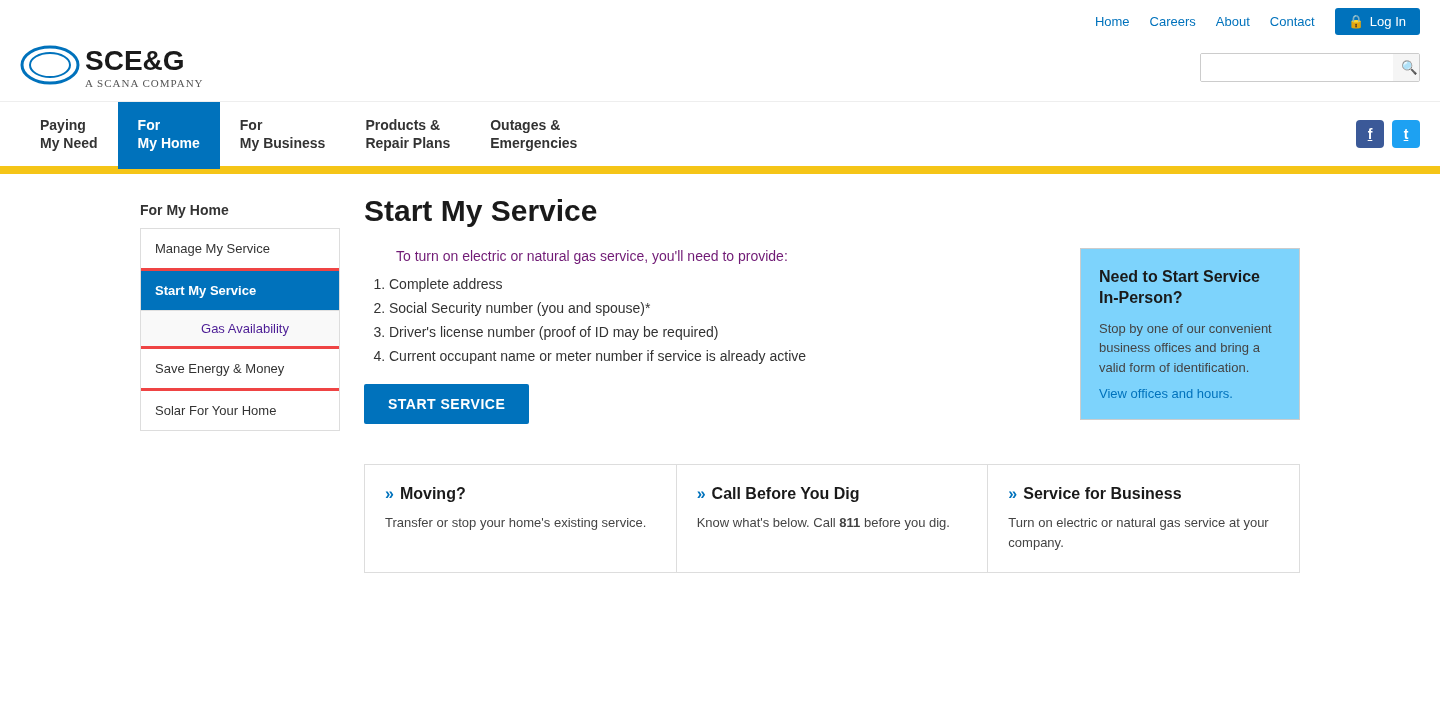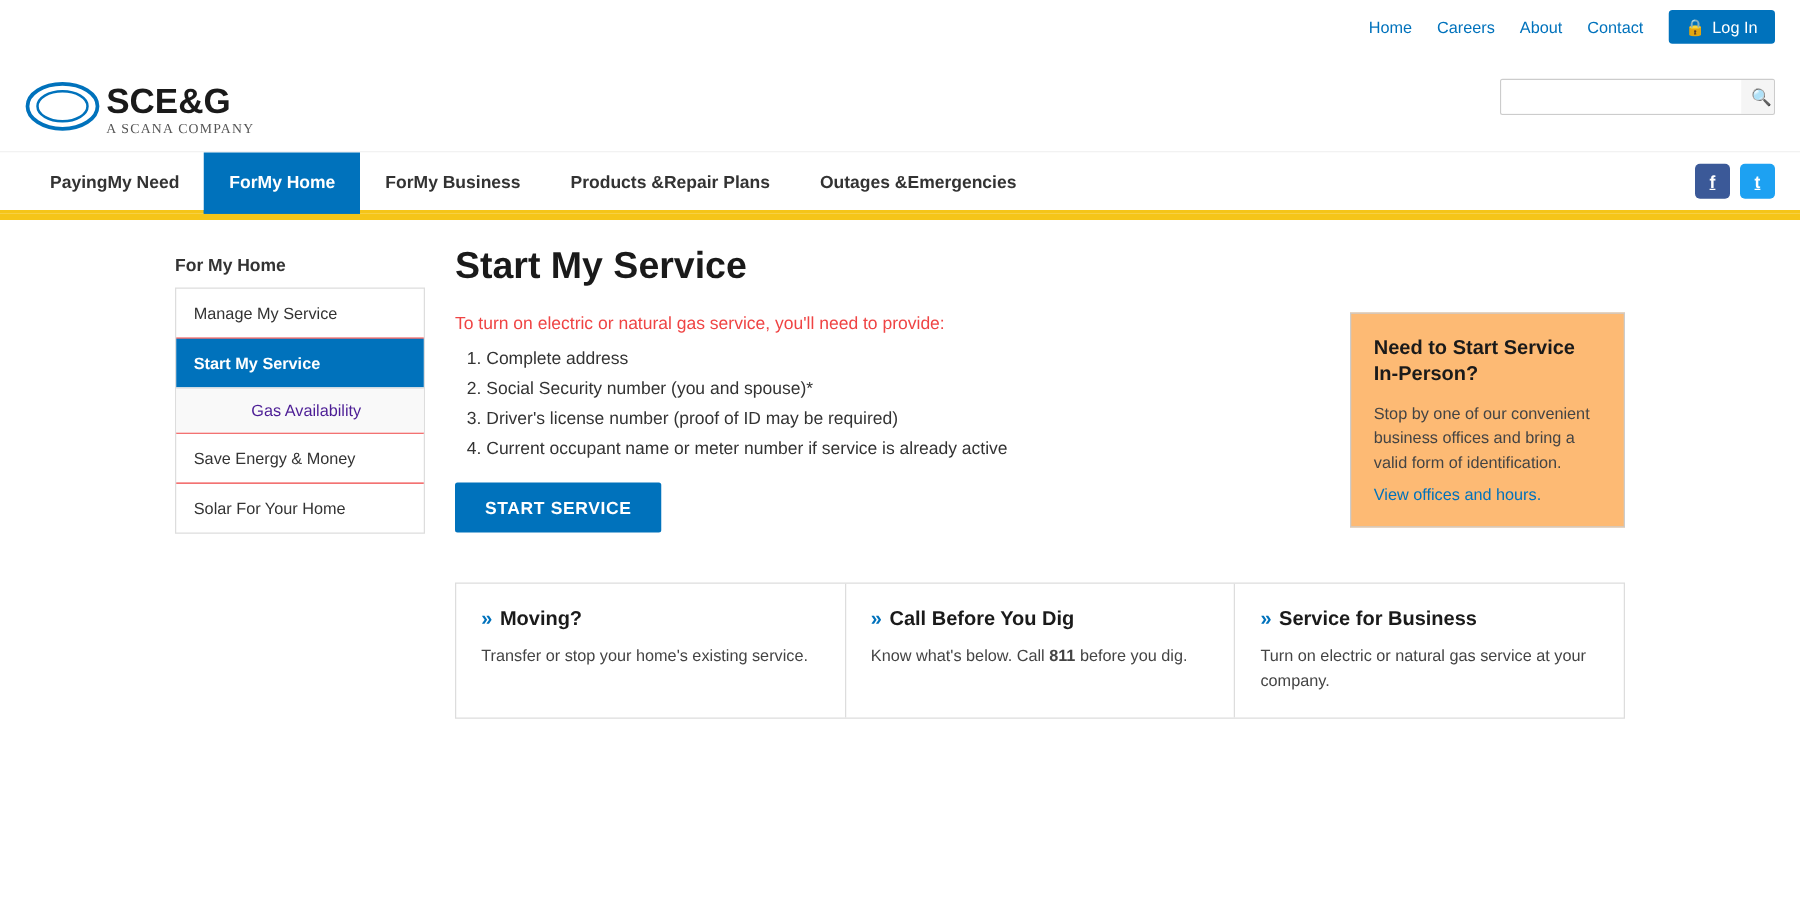--- a/index.html
+++ b/index.html
@@ -93,21 +93,21 @@
       align-items: center;
       border-bottom: 3px solid transparent;
       margin-bottom: -3px;
       line-height: 1.3;
     }
     .nav-item.active {
       background: #0072bc;
       color: #fff;
       border-bottom-color: #0072bc;
     }
-    .nav-item-text { display: flex; flex-direction: row; }
+    .nav-item-text { display: flex; flex-direction: column; }
     .nav-social {
       display: flex;
       align-items: center;
       gap: 8px;
       margin-left: auto;
     }
     .social-icon {
       width: 28px;
       height: 28px;
       border-radius: 4px;
@@ -139,21 +139,21 @@
       font-size: 14px;
       font-weight: bold;
       color: #333;
       padding: 8px 0 10px 0;
     }
     .sidebar-menu {
       border: 1px solid #ddd;
       list-style: none;
     }
     .sidebar-menu li {
-      border-bottom: 1px solid #ef4444;
+      border-bottom: 3px solid #ef4444;
     }
     .sidebar-menu li:last-child { border-bottom: none; }
     .sidebar-menu a {
       display: block;
       padding: 12px 14px;
       text-decoration: none;
       color: #333;
       font-size: 13px;
     }
     .sidebar-menu .active-item > a {
@@ -179,22 +179,23 @@
       min-width: 0;
     }
     .page-title {
       font-size: 30px;
       font-weight: bold;
       color: #1a1a1a;
       margin-bottom: 20px;
     }
     .intro-text {
       font-size: 14px;
-      color: #ef4444;
+      color: #701a75;
       margin-bottom: 12px;
+      margin-left: 32px;
     }
     .requirements-list {
       list-style: decimal;
       padding-left: 25px;
       margin-bottom: 20px;
     }
     .requirements-list li {
       margin-bottom: 8px;
       font-size: 14px;
       color: #333;
@@ -208,21 +209,21 @@
       font-weight: bold;
       cursor: pointer;
       border-radius: 2px;
       letter-spacing: 0.5px;
     }
 
     
     .info-box {
       border: 1px solid #ccc;
       padding: 18px;
-      background: #fdba74;
+      background: #7dd3fc;
       max-width: 220px;
       flex-shrink: 0;
     }
     .info-box-title {
       font-size: 16px;
       font-weight: bold;
       color: #1a1a1a;
       margin-bottom: 10px;
       line-height: 1.3;
     }
@@ -282,21 +283,20 @@
     
     .logo-container {
       display: flex;
       flex-direction: column;
       align-items: flex-start;
     }
     .sceg-logo {
       display: flex;
       align-items: center;
       gap: 0;
-      margin-top: 20px;
     }
     .logo-svg-wrap {
       margin-right: 5px;
     }
   </style>
 </head>
 <body>
 
 <div class="top-bar">
   <a href="#">Home</a>

